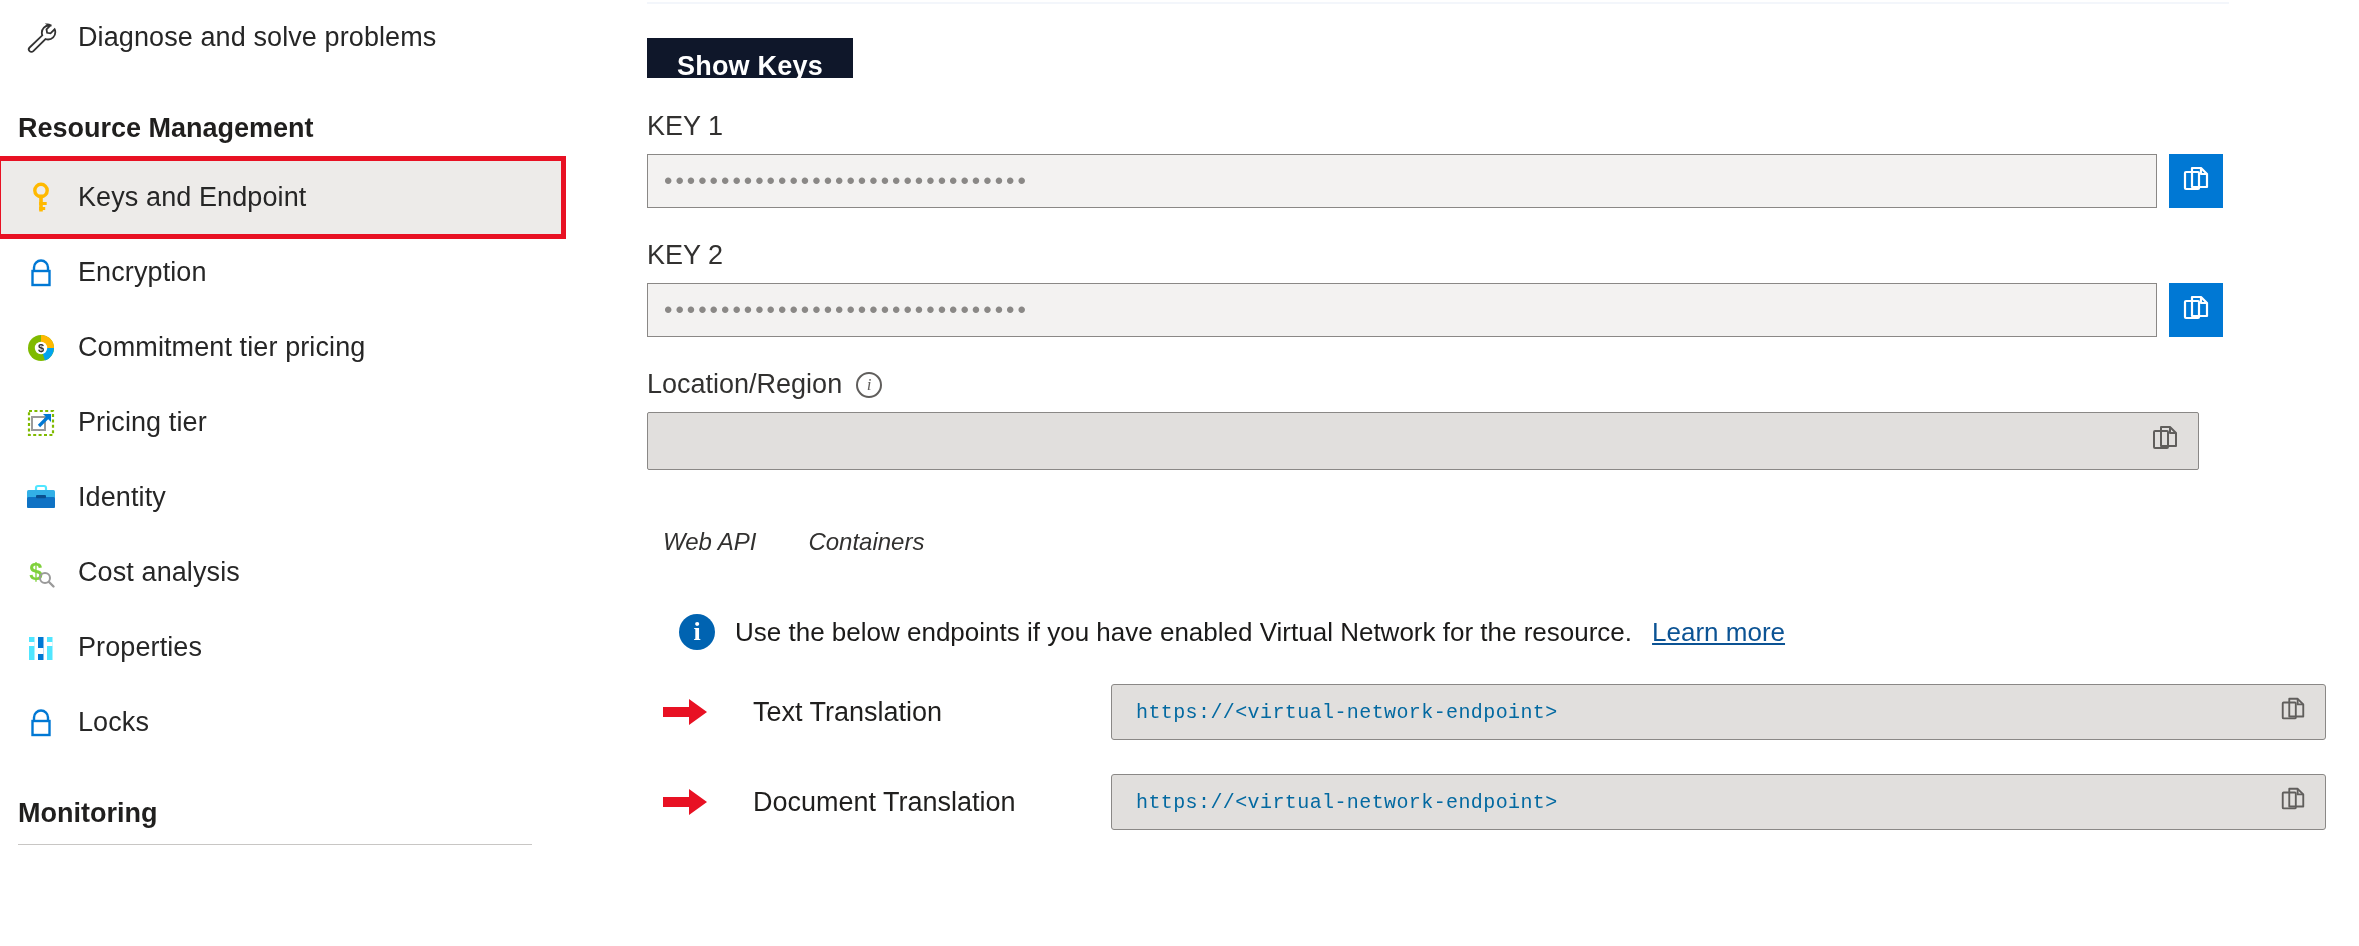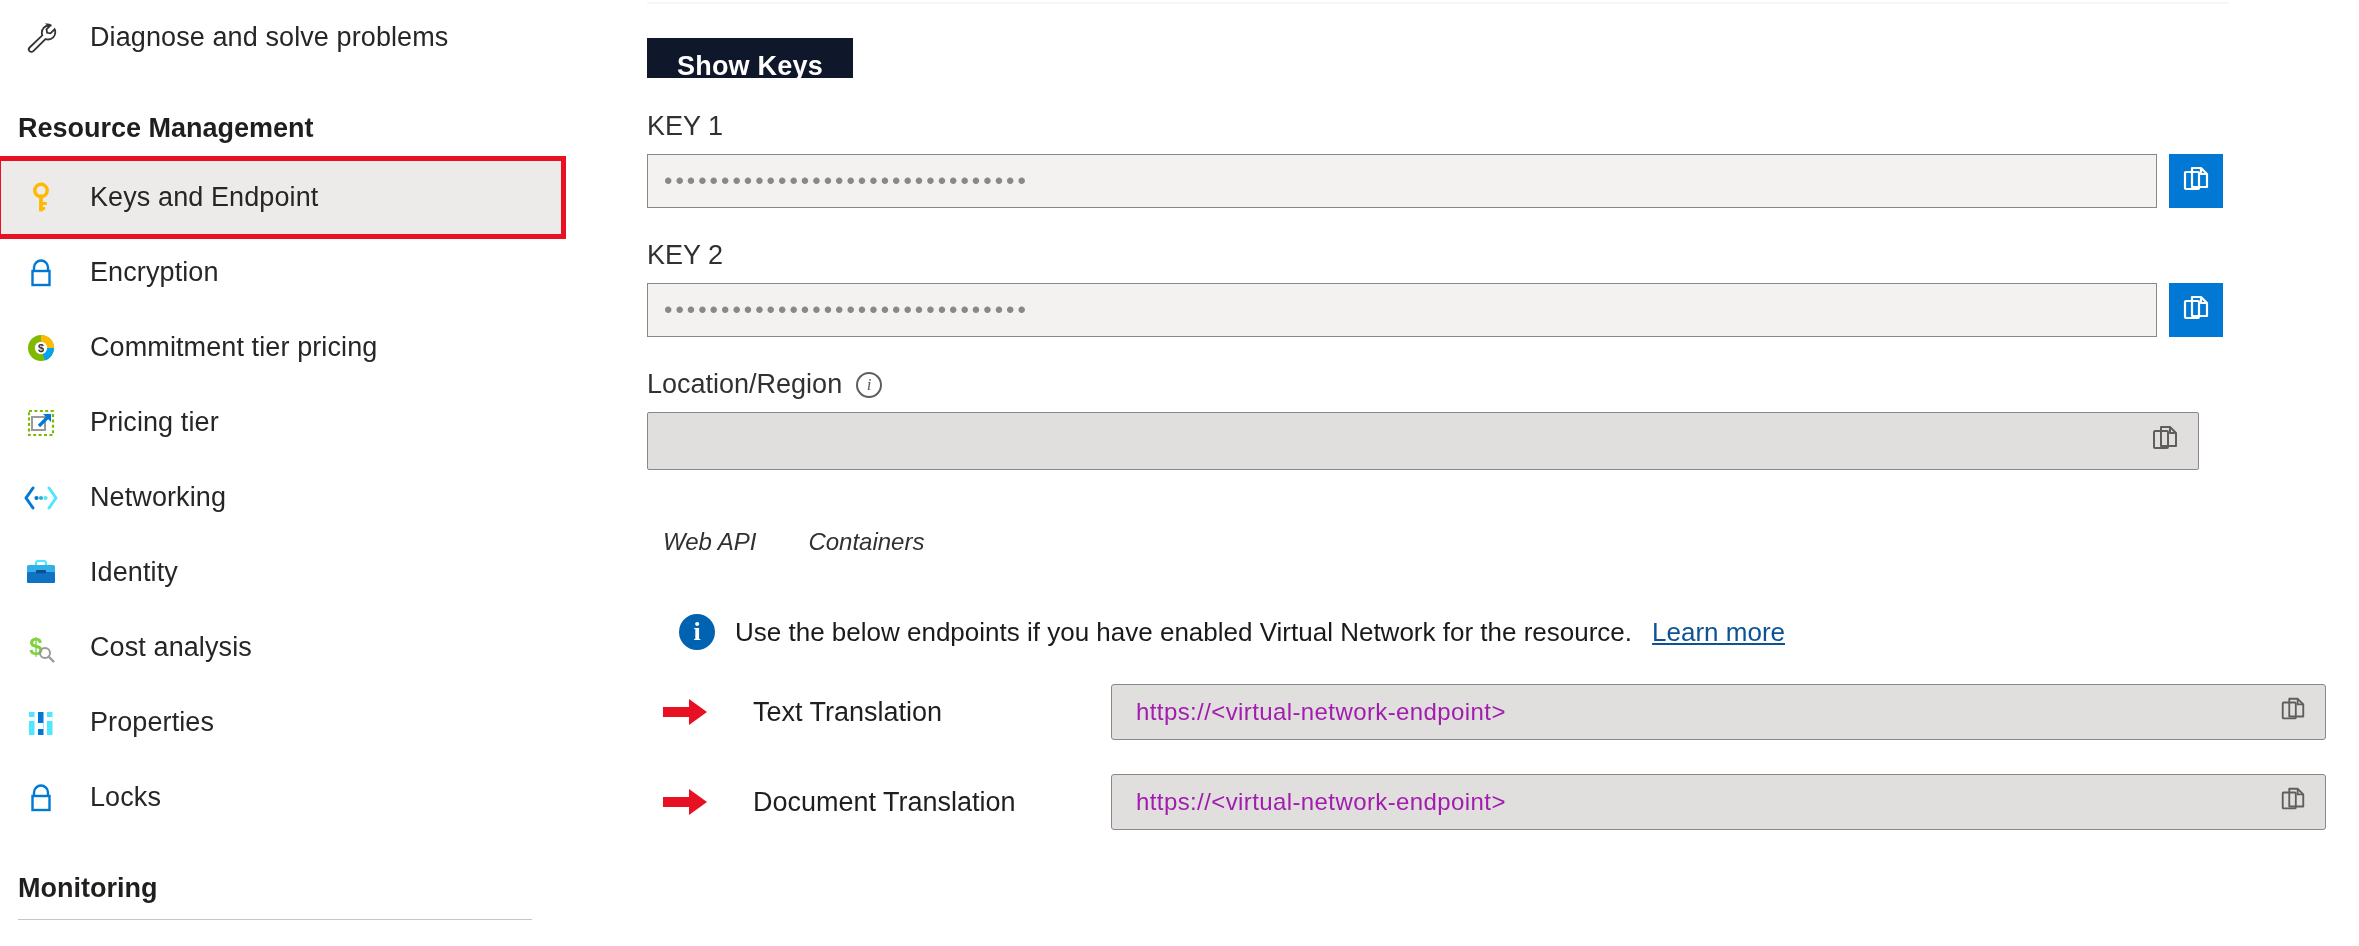--- a/index.html
+++ b/index.html
@@ -39,21 +39,20 @@
     padding: 0;
   }
   .nav-item {
     display: flex;
     align-items: center;
     height: 75px;
     padding-left: 18px;
     box-sizing: border-box;
     cursor: pointer;
     position: relative;
-    gap: 12px;
   }
   .nav-item .ico {
     width: 46px;
     min-width: 46px;
     height: 46px;
     display: flex;
     align-items: center;
     justify-content: center;
     margin-right: 14px;
   }
@@ -315,23 +314,23 @@
     background: #e1dfdd;
     border: 1px solid #8a8886;
     border-radius: 3px;
     box-sizing: border-box;
     display: flex;
     align-items: center;
     justify-content: space-between;
     padding: 0 18px 0 24px;
   }
   .endpoint-input .val {
-    font-family: Liberation Sans, sans-serif;
-    font-size: 24px;
-    color: #a21caf;
+    font-family: Liberation Mono, monospace;
+    font-size: 20px;
+    color: #0369a1;
     letter-spacing: .4px;
   }
 </style>
 </head>
 <body>
 
 <div class="page">
 
   <aside class="sidebar">
 
@@ -391,32 +390,20 @@
           <svg width="32" height="32" viewBox="0 0 32 32">
             <rect x="4" y="4" width="24" height="24" fill="none" stroke="#7fba00" stroke-width="2.2" stroke-dasharray="3 2.4"></rect>
             <rect x="7" y="10" width="13" height="13" fill="none" stroke="#9a9a9a" stroke-width="2"></rect>
             <path d="M14 19L25 8" stroke="#0078d4" stroke-width="3.2"></path>
             <path d="M18 7h8v8z" fill="#0078d4"></path>
           </svg>
         </span>
         <span class="lbl">Pricing tier</span>
       </li>
 
-      <li class="nav-item">
-        <span class="ico">
-          <svg width="36" height="30" viewBox="0 0 36 30">
-            <path d="M10 5L3 15l7 10" fill="none" stroke="#0078d4" stroke-width="3" stroke-linecap="round" stroke-linejoin="round"></path>
-            <path d="M26 5l7 10-7 10" fill="none" stroke="#50e6ff" stroke-width="3" stroke-linecap="round" stroke-linejoin="round"></path>
-            <circle cx="13.5" cy="15" r="2.1" fill="#0078d4"></circle>
-            <circle cx="18" cy="15" r="2.1" fill="#32b0d8"></circle>
-            <circle cx="22.5" cy="15" r="2.1" fill="#50e6ff"></circle>
-          </svg>
-        </span>
-        <span class="lbl">Networking</span>
-      </li>
 
       <li class="nav-item">
         <span class="ico">
           <svg width="34" height="30" viewBox="0 0 34 30">
             <path d="M12 7V5a2 2 0 012-2h6a2 2 0 012 2v2" fill="none" stroke="#50e6ff" stroke-width="2.2"></path>
             <rect x="3" y="7" width="28" height="18" rx="1.5" fill="#32b0e7"></rect>
             <rect x="3" y="14" width="28" height="11" rx="1.5" fill="#0f72c4"></rect>
             <rect x="12" y="12" width="10" height="3.2" rx="1" fill="#0a4f8f"></rect>
           </svg>
         </span>

